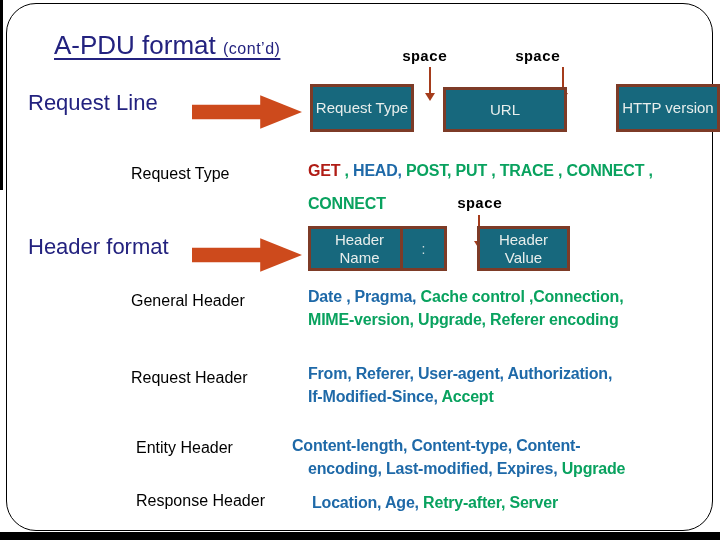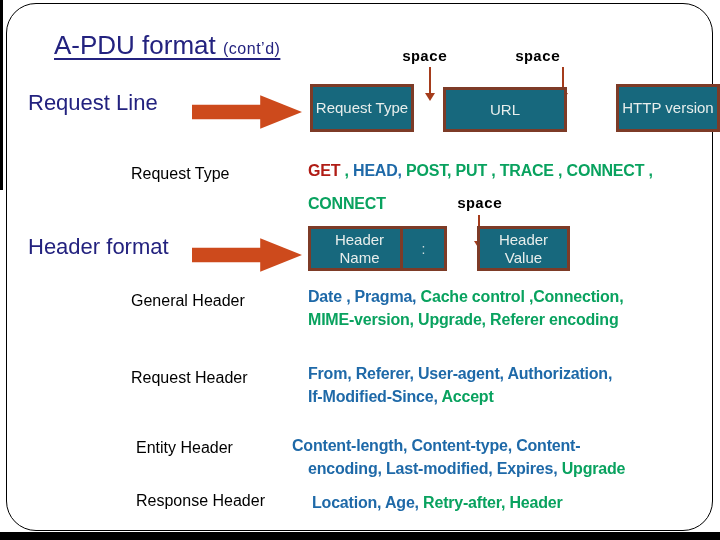--- a/index.html
+++ b/index.html
@@ -105,14 +105,14 @@
 
   <div class="black-label" style="left:131px; top:369px;">Request Header</div>
   <div class="rich" style="left:308px; top:365px;"><span class="c-blue">From, Referer, User-agent, Authorization,</span></div>
   <div class="rich" style="left:308px; top:388px;"><span class="c-blue">If-Modified-Since,</span><span class="c-green"> Accept</span></div>
 
   <div class="black-label" style="left:136px; top:439px;">Entity Header</div>
   <div class="rich" style="left:292px; top:437px;"><span class="c-blue">Content-length, Content-type, Content-</span></div>
   <div class="rich" style="left:308px; top:460px;"><span class="c-blue">encoding, Last-modified, Expires,</span><span class="c-green"> Upgrade</span></div>
 
   <div class="black-label" style="left:136px; top:492px;">Response Header</div>
-  <div class="rich" style="left:312px; top:494px;"><span class="c-blue">Location, Age,</span><span class="c-green"> Retry-after, Header</span></div>
+  <div class="rich" style="left:312px; top:494px;"><span class="c-blue">Location, Age,</span><span class="c-green"> Retry-after, Server</span></div>
 </div>
 
 </body></html>

